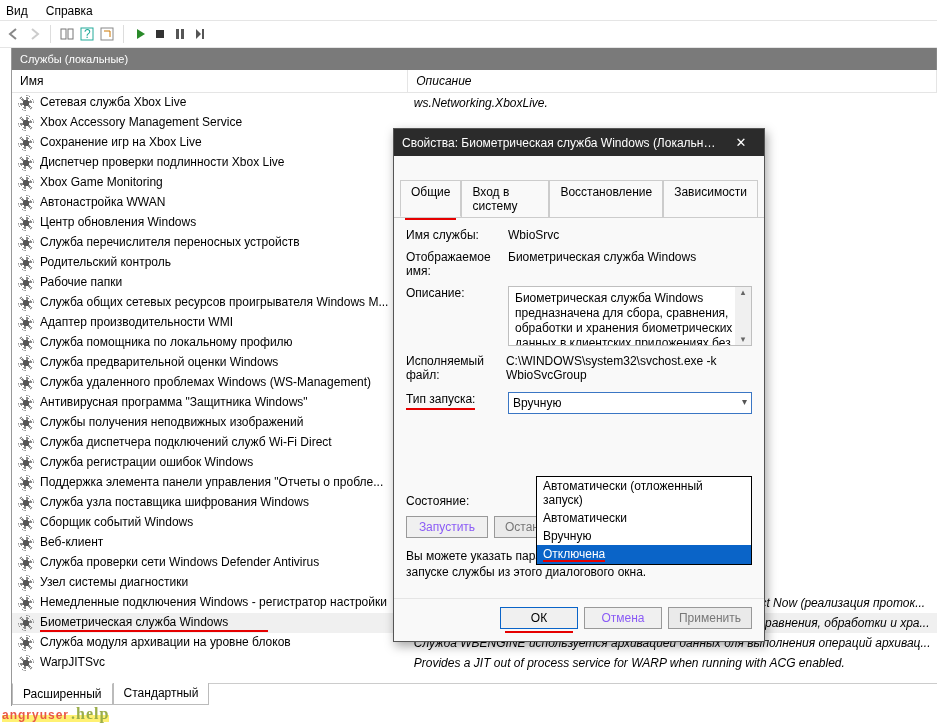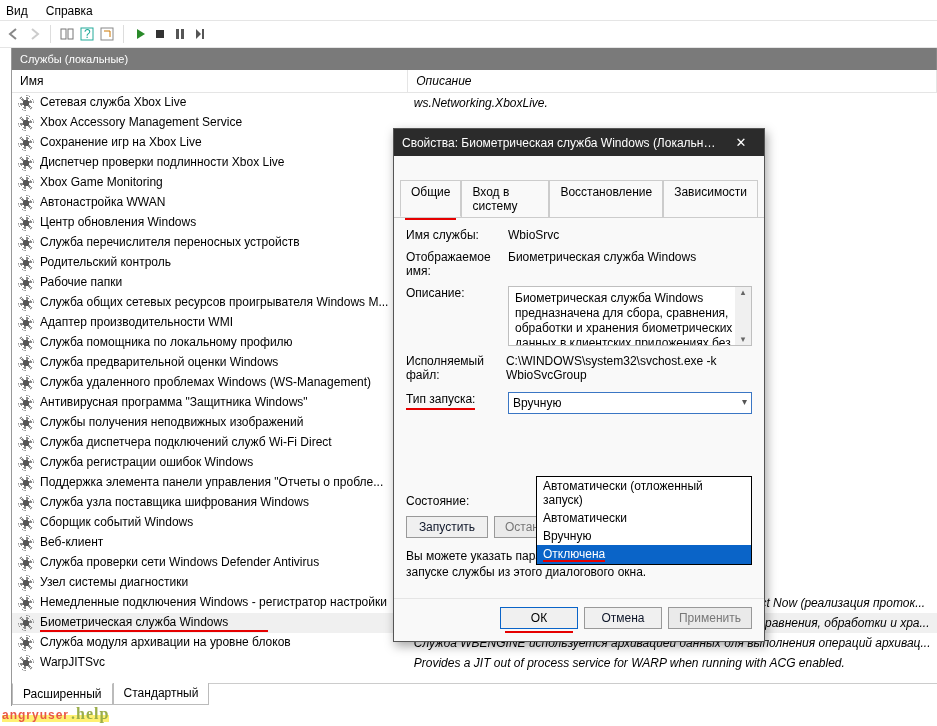--- a/index.html
+++ b/index.html
@@ -52,21 +52,21 @@
   .scrollfake { position:absolute; right:0; top:0; bottom:0; width:16px; background:#f0f0f0; display:flex; flex-direction:column; justify-content:space-between;}
   .scrollfake span{ text-align:center; font-size:9px; color:#666; }
   .select { flex:1; border:1px solid #3a76c4; background:#fff; display:flex; align-items:center; padding:2px 4px; position:relative; height:22px;}
   .select .chev { position:absolute; right:4px; top:3px; font-size:10px; color:#555;}
   .dropdown { position:absolute; left:142px; right:12px; top:258px; border:1px solid #000; background:#fff; z-index:5;}
   .dropdown div { padding:2px 6px; }
   .dropdown .sel { background:#0a64c8; color:#fff; }
   .sel-red { border-bottom:2px solid #e60000; display:inline-block; line-height:1.0;}
   .btnrow { display:flex; gap:6px; margin:6px 0 10px; }
   .btn { border:1px solid #999; background:#eaeaea; color:#777; padding:3px 10px; min-width:82px; text-align:center; }
-  .btn.enabled { color:#0f172a; background:#f0f0f0; cursor:default; }
+  .btn.enabled { color:#8b5cf6; background:#f0f0f0; cursor:default; }
   .btn.primary { border:1px solid #0a64c8; color:#000; background:#f0f0f0; position:relative; }
   .btn.primary::after { content:""; position:absolute; left:4px; right:4px; bottom:-5px; height:2px; background:#e60000;}
   .input { border:1px solid #bfbfbf; background:#fff; height:22px; flex:1; }
   .dlg-foot { display:flex; justify-content:flex-end; gap:6px; padding:8px 12px 12px; border-top:1px solid #e5e5e5;}
   .note { font-size:12px; line-height:1.35; margin:2px 0 10px; }
   .redtype { position:relative; }
   .redtype::after { content:""; position:absolute; left:0; right:0; bottom:-4px; height:2px; background:#e60000;}
   .watermark { position:absolute; left:2px; bottom:2px; font-size:20px; font-weight:700; letter-spacing:1px;
     background:linear-gradient(transparent 60%, #ffef5a 60% 90%, transparent 90%);
     color:#e63a28; font-family:Georgia,serif; opacity:.85; z-index:0;}

